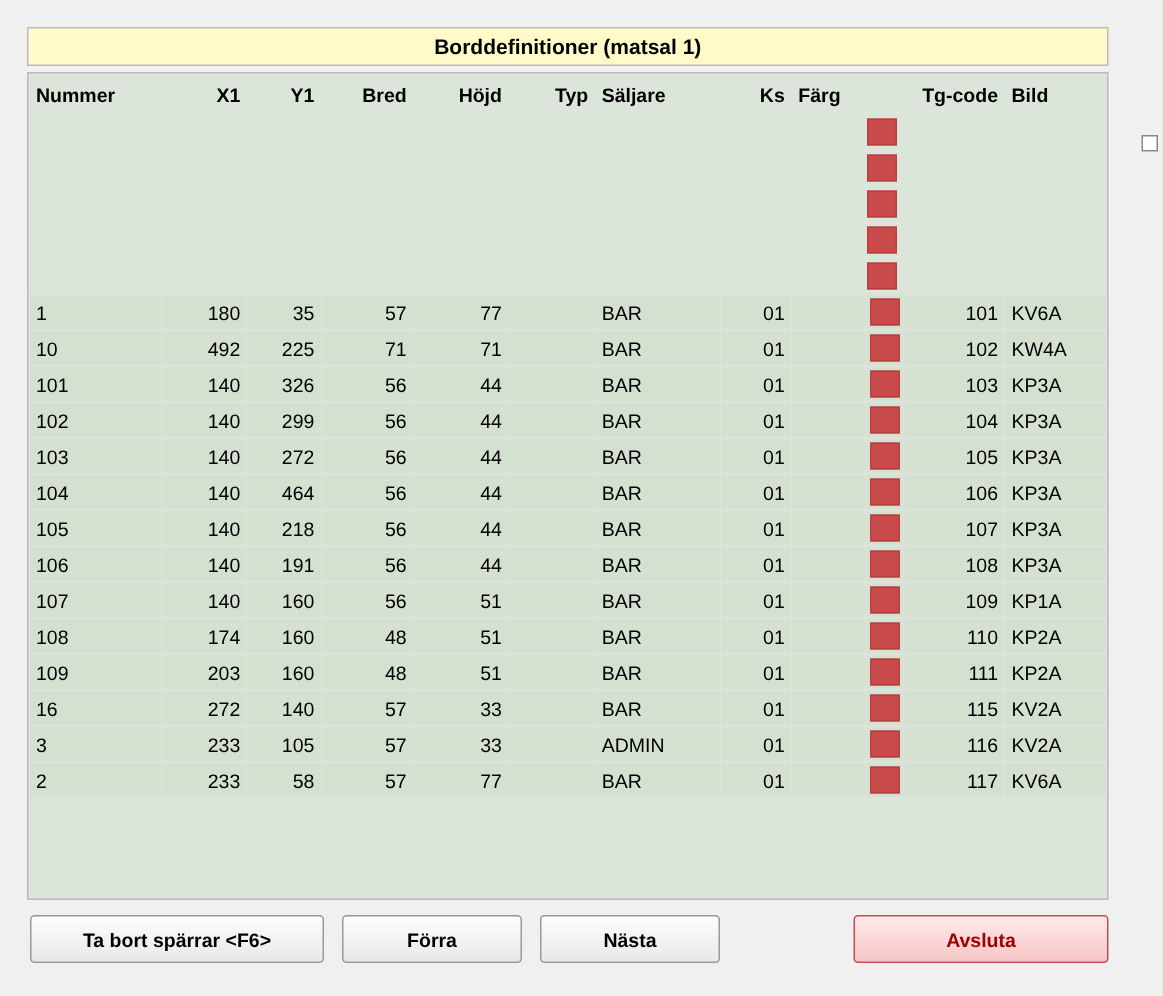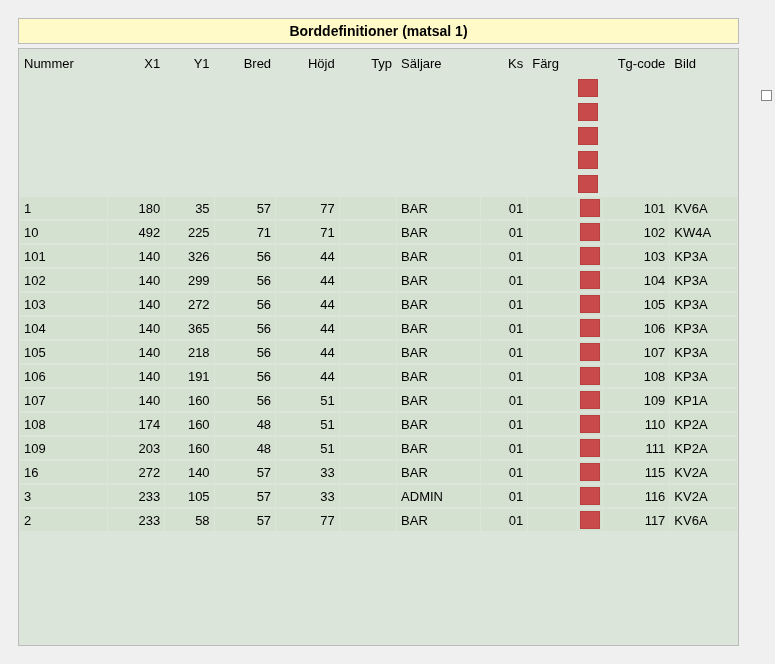--- a/index.html
+++ b/index.html
@@ -38,21 +38,21 @@
     border: 1px solid #bbb;
     font-size: 13px;
     overflow: hidden;
   }
   table {
     border-collapse: separate;
     border-spacing: 1px 2px;
     width: 100%;
   }
   th {
-    font-weight: normal;
+    font-weight: bold;
     text-align: left;
     padding: 5px 4px 4px 4px;
     height: 24px;
   }
   th.right, td.right { text-align: right; }
   td {
     background: #d4e0d0;
     height: 22px;
     padding: 2px 4px;
     vertical-align: middle;
@@ -303,21 +303,21 @@
               <td>BAR</td>
               <td class="right">01</td>
               <td></td>
               <td class="swatch"><span class="color-block" style="background: rgb(201, 74, 74);"></span></td>
               <td class="right">105</td>
               <td>KP3A</td>
             </tr>
             <tr>
               <td>104</td>
               <td class="right">140</td>
-              <td class="right">365</td>
+              <td class="right">464</td>
               <td class="right">56</td>
               <td class="right">44</td>
               <td class="right"></td>
               <td>BAR</td>
               <td class="right">01</td>
               <td></td>
               <td class="swatch"><span class="color-block" style="background: rgb(201, 74, 74);"></span></td>
               <td class="right">106</td>
               <td>KP3A</td>
             </tr>
@@ -430,18 +430,25 @@
               <td class="right">01</td>
               <td></td>
               <td class="swatch"><span class="color-block" style="background: rgb(201, 74, 74);"></span></td>
               <td class="right">117</td>
               <td>KV6A</td>
             </tr>
           </tbody>
       </table>
     </div>
 
+    <div class="button-bar">
+      <button class="btn wide">Ta bort spärrar &lt;F6&gt;</button>
+      <button class="btn">Förra</button>
+      <button class="btn">Nästa</button>
+      <div class="spacer"></div>
+      <button class="btn danger">Avsluta</button>
+    </div>
   </div>
 
   <div class="right-strip">
     <div class="mark"></div>
   </div>
 </div>
 
 </body></html>

